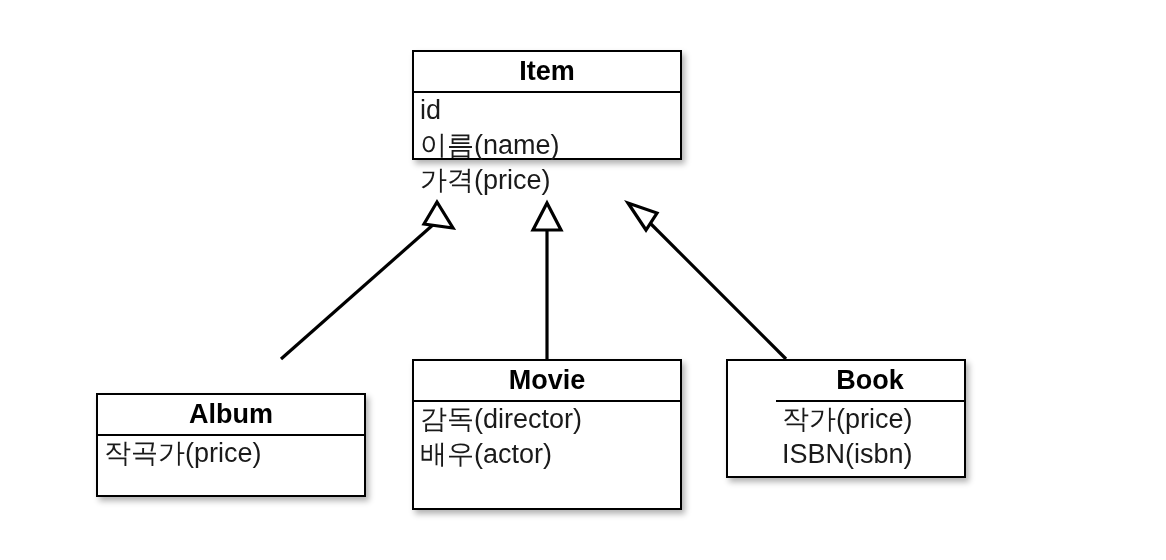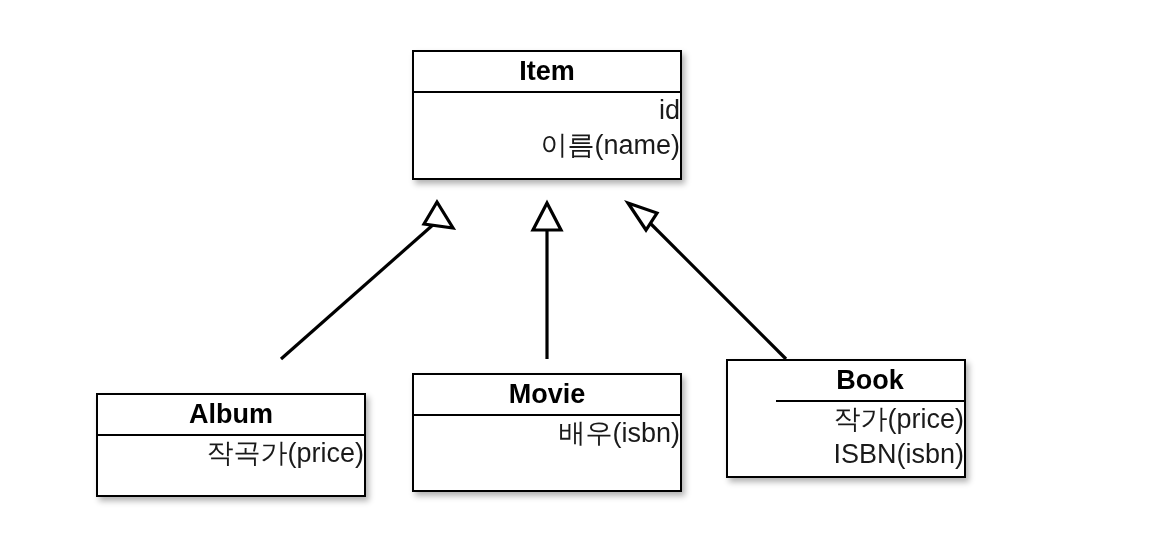--- a/index.html
+++ b/index.html
@@ -42,21 +42,21 @@
     white-space: nowrap;
   }
   .class-attrs {
     padding: 0px 0 4px 6px;
   }
   .attr-row {
     font-size: 27px;
     line-height: 35px;
     color: #1a1a1a;
     white-space: nowrap;
-    text-align: right;
+    text-align: left;
   }
 </style>
 </head>
 <body>
 
 <div id="canvas">
 
   <svg id="edges" viewBox="0 0 1166 560" xmlns="http://www.w3.org/2000/svg">
 
     <g>
@@ -68,39 +68,41 @@
       <line x1="547" y1="359" x2="547" y2="229" stroke="#000000" stroke-width="3.2"></line>
       <polygon points="547,203 561,230 533,230" fill="#ffffff" stroke="#000000" stroke-width="3.2" stroke-linejoin="miter"></polygon>
     </g>
 
     <g>
       <line x1="786" y1="359" x2="645" y2="218" stroke="#000000" stroke-width="3.2"></line>
       <polygon points="628,203 646,230 657,213" fill="#ffffff" stroke="#000000" stroke-width="3.2" stroke-linejoin="miter"></polygon>
     </g>
   </svg>
 
-  <div class="uml-class" style="left:412px; top:50px; width:270px; height:130px;">
+  <div class="uml-class" style="left:412px; top:50px; width:270px; height:110px;">
     <div class="class-title">Item</div>
     <div class="class-attrs">
       <div class="attr-row">id</div>
       <div class="attr-row">이름(name)</div>
+      <div class="attr-row">가격(price)</div>
     </div>
   </div>
 
   <div class="uml-class" style="left:96px; top:359px; width:270px; height:104px;margin-top:34px;">
     <div class="class-title">Album</div>
     <div class="class-attrs">
       <div class="attr-row">작곡가(price)</div>
     </div>
   </div>
 
-  <div class="uml-class" style="left:412px; top:373px; width:270px; height:119px;">
+  <div class="uml-class" style="left:412px; top:359px; width:270px; height:151px;">
     <div class="class-title">Movie</div>
     <div class="class-attrs">
-      <div class="attr-row">배우(isbn)</div>
+      <div class="attr-row">감독(director)</div>
+      <div class="attr-row">배우(actor)</div>
     </div>
   </div>
 
   <div class="uml-class" style="left:726px; top:359px; width:240px; height:119px;padding-left:48px;">
     <div class="class-title">Book</div>
     <div class="class-attrs">
       <div class="attr-row">작가(price)</div>
       <div class="attr-row">ISBN(isbn)</div>
     </div>
   </div>

